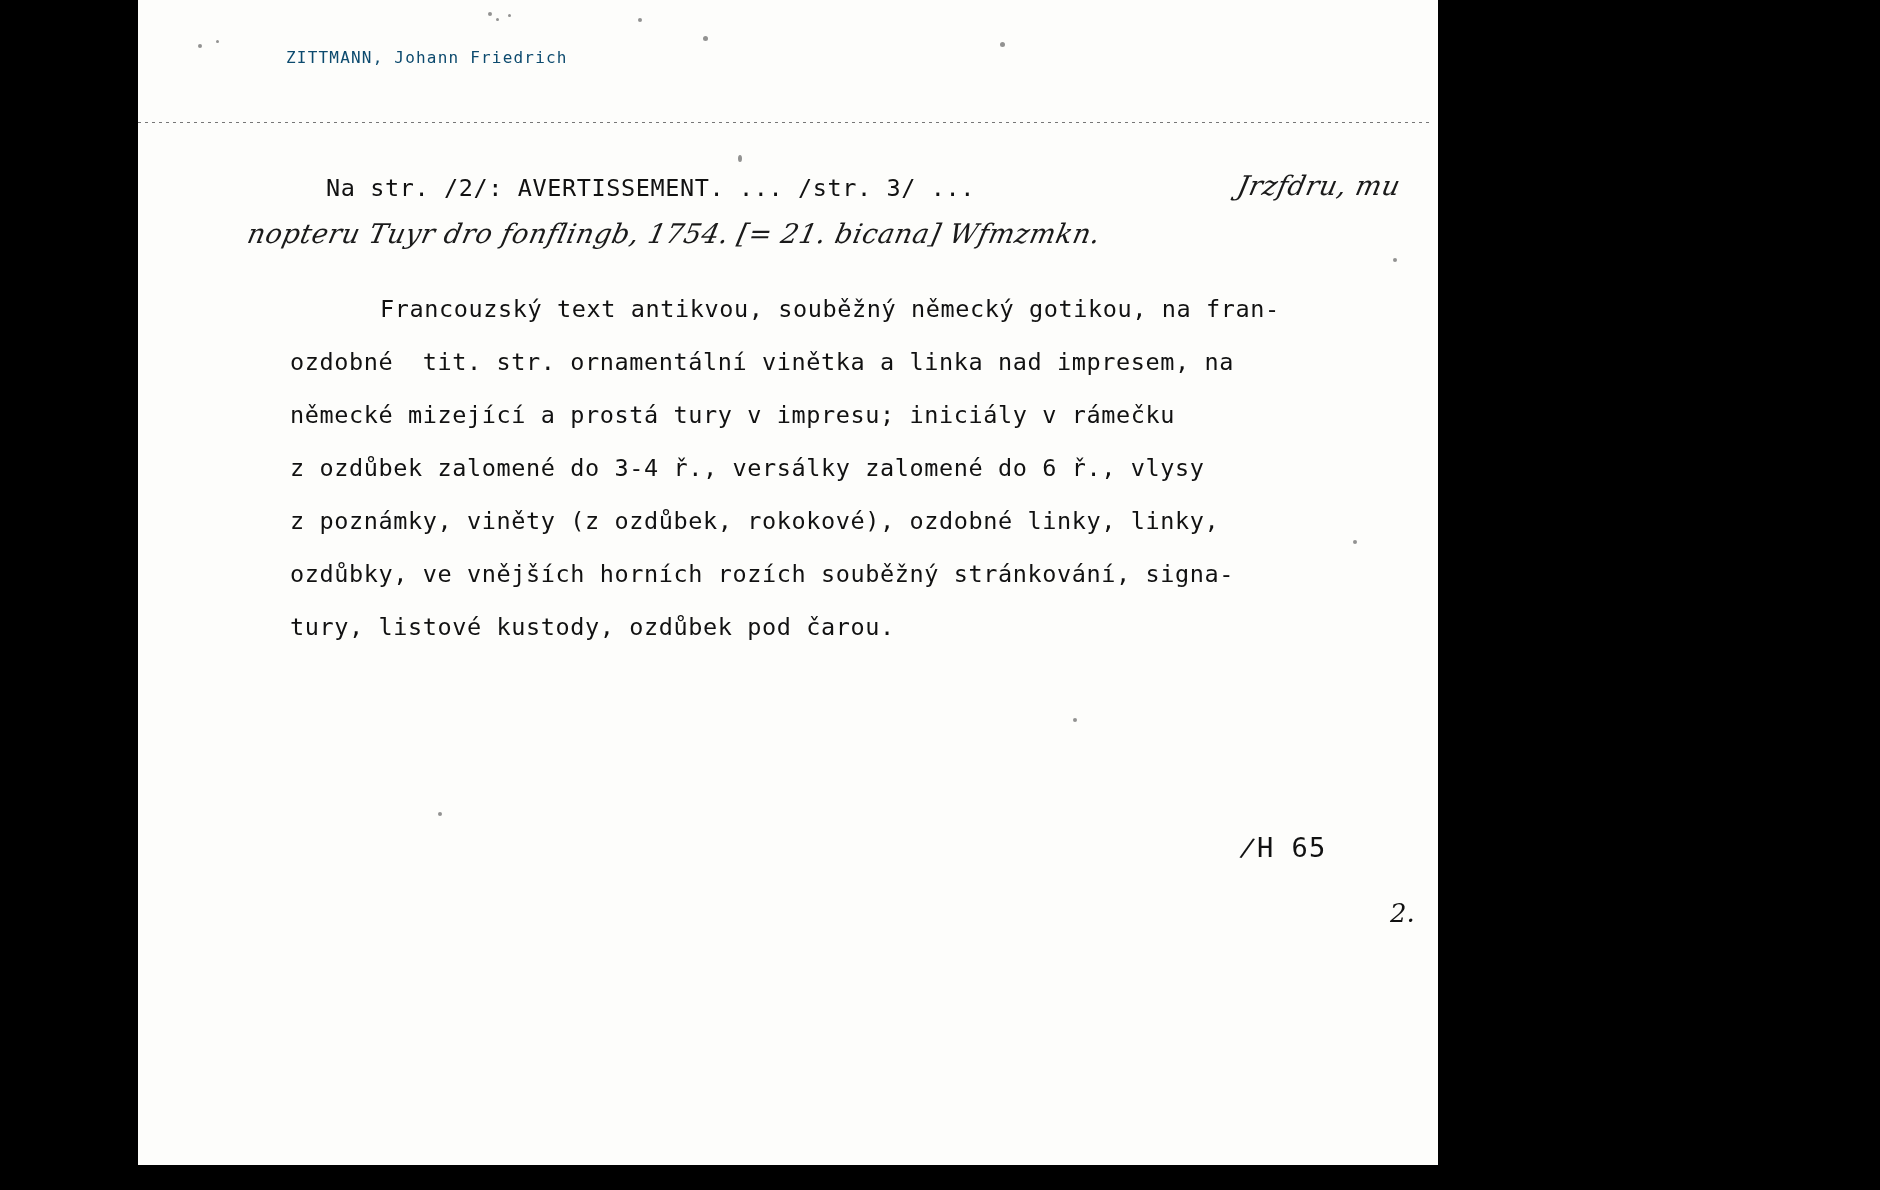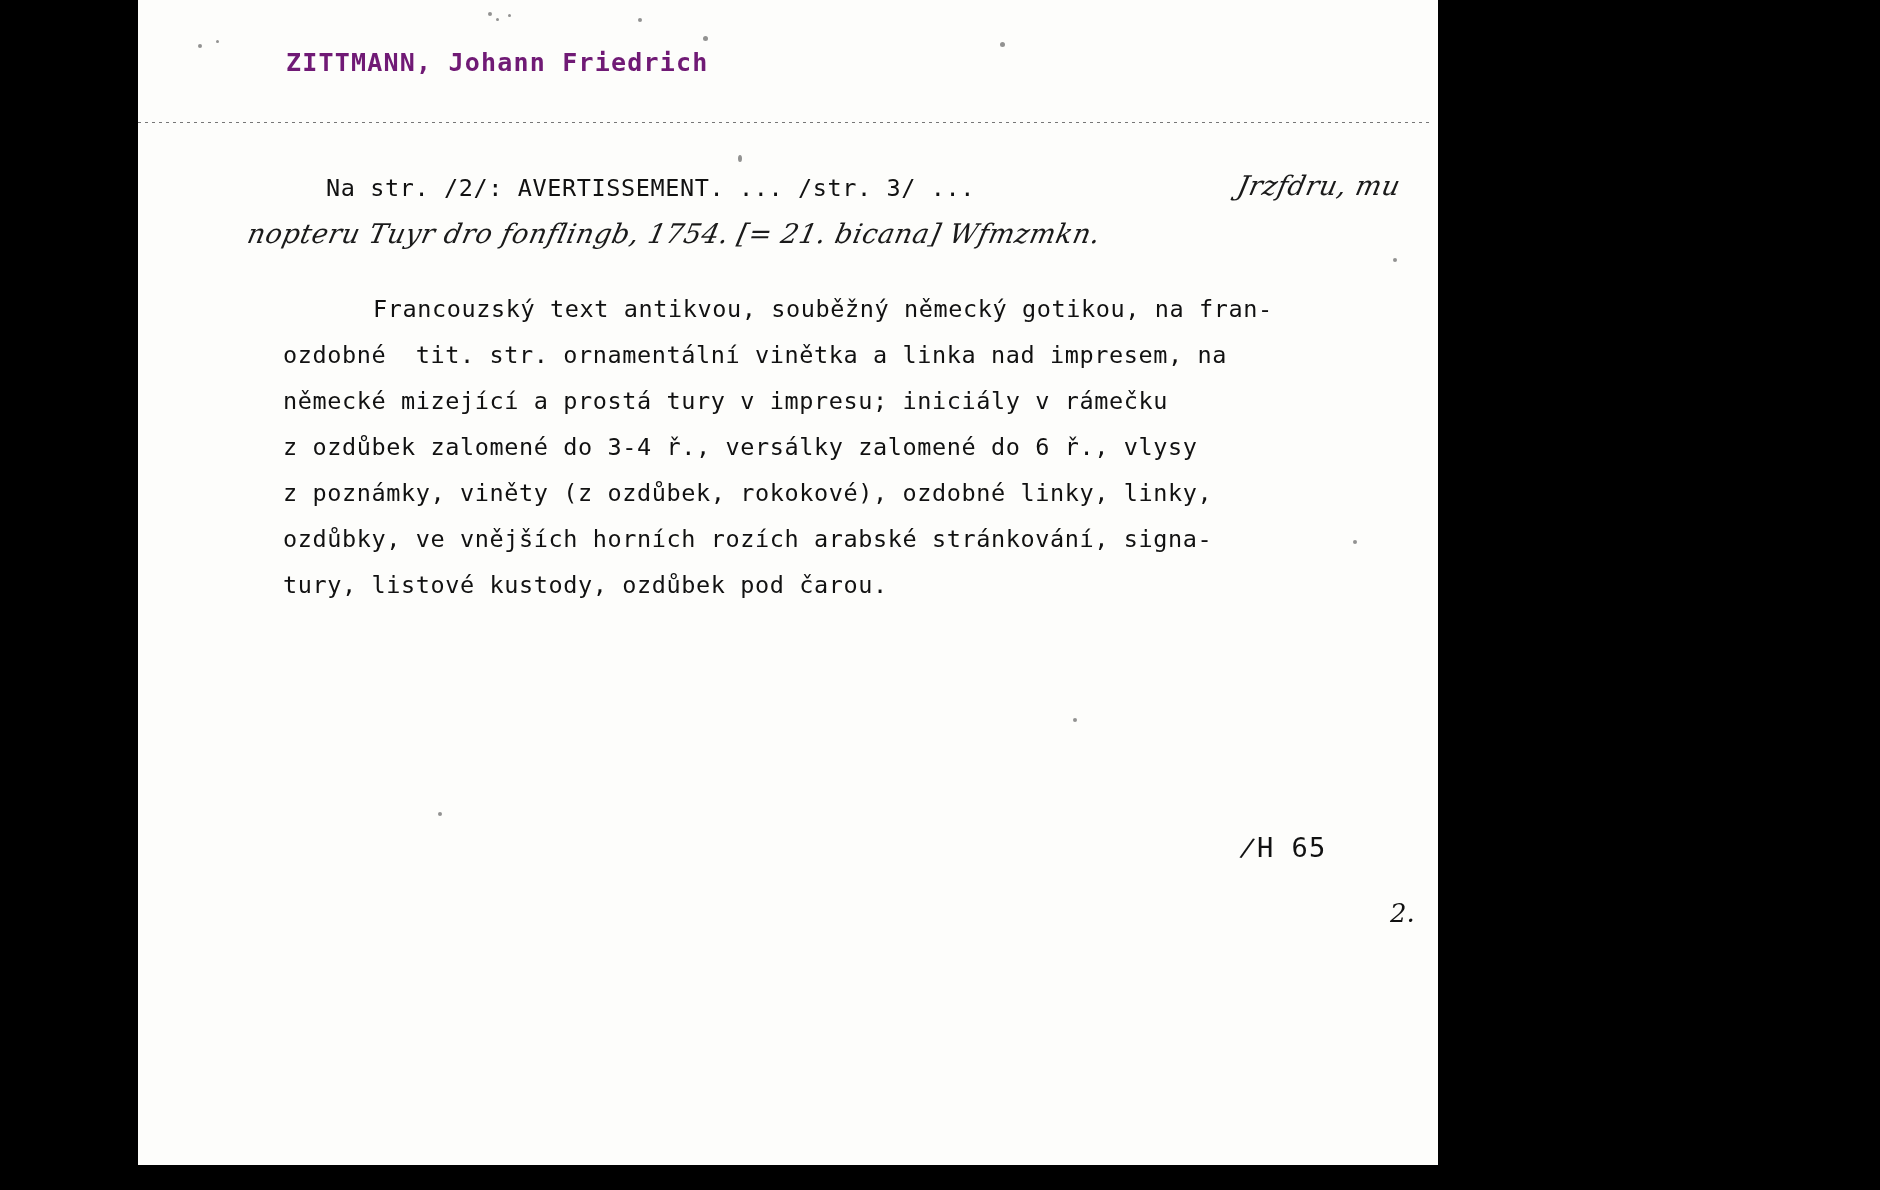--- a/index.html
+++ b/index.html
@@ -38,25 +38,24 @@
     position: absolute;
     background: #3a3a3a;
     border-radius: 50%;
     opacity: 0.55;
   }
 
   .header-name {
     position: absolute;
     left: 148px;
     top: 48px;
-    font-size: 25px;
+    font-size: 16px;
     letter-spacing: 1.2px;
-    color: #701a75;
+    color: #0c4a6e;
     white-space: nowrap;
-    font-weight: bold;
   }
 
   .rule {
     position: absolute;
     left: 0px;
     top: 122px;
     width: 1295px;
     height: 1px;
     background: repeating-linear-gradient(to right,
         #555 0px, #555 3px, transparent 3px, transparent 7px);
@@ -92,21 +91,21 @@
     transform: skewX(-12deg);
     white-space: nowrap;
   }
   .hw-a { left: 960px; top: -44px; font-size: 27px; }
   .hw-b { left: -30px; top: 4px; font-size: 27px; }
 
   .para {
     margin-top: 18px;
   }
   .para p {
-    margin: 5px;
+    margin: 12px;
     white-space: pre;
   }
   .para p.indent {
     text-indent: 90px;
   }
 
   .shelfmark {
     position: absolute;
     left: 1105px;
     top: 832px;
@@ -164,21 +163,21 @@
         <span class="hw hw-a">Jrzfdru, mu</span>
         <span class="hw hw-b">nopteru Tuyr dro fonflingb, 1754. [= 21. bicana] Wfmzmkn.</span>
       </div>
 
       <div class="para">
         <p class="indent">Francouzský text antikvou, souběžný německý gotikou, na fran-</p>
         <p>ozdobné  tit. str. ornamentální vinětka a linka nad impresem, na</p>
         <p>německé mizející a prostá tury v impresu; iniciály v rámečku</p>
         <p>z ozdůbek zalomené do 3-4 ř., versálky zalomené do 6 ř., vlysy</p>
         <p>z poznámky, viněty (z ozdůbek, rokokové), ozdobné linky, linky,</p>
-        <p>ozdůbky, ve vnějších horních rozích arabské stránkování, signa-</p>
+        <p>ozdůbky, ve vnějších horních rozích souběžný stránkování, signa-</p>
         <p>tury, listové kustody, ozdůbek pod čarou.</p>
       </div>
     </div>
 
     <div class="shelfmark">
       <span class="tick">∕</span><span>H 65</span>
     </div>
 
     <div class="page-num">2.</div>
 

